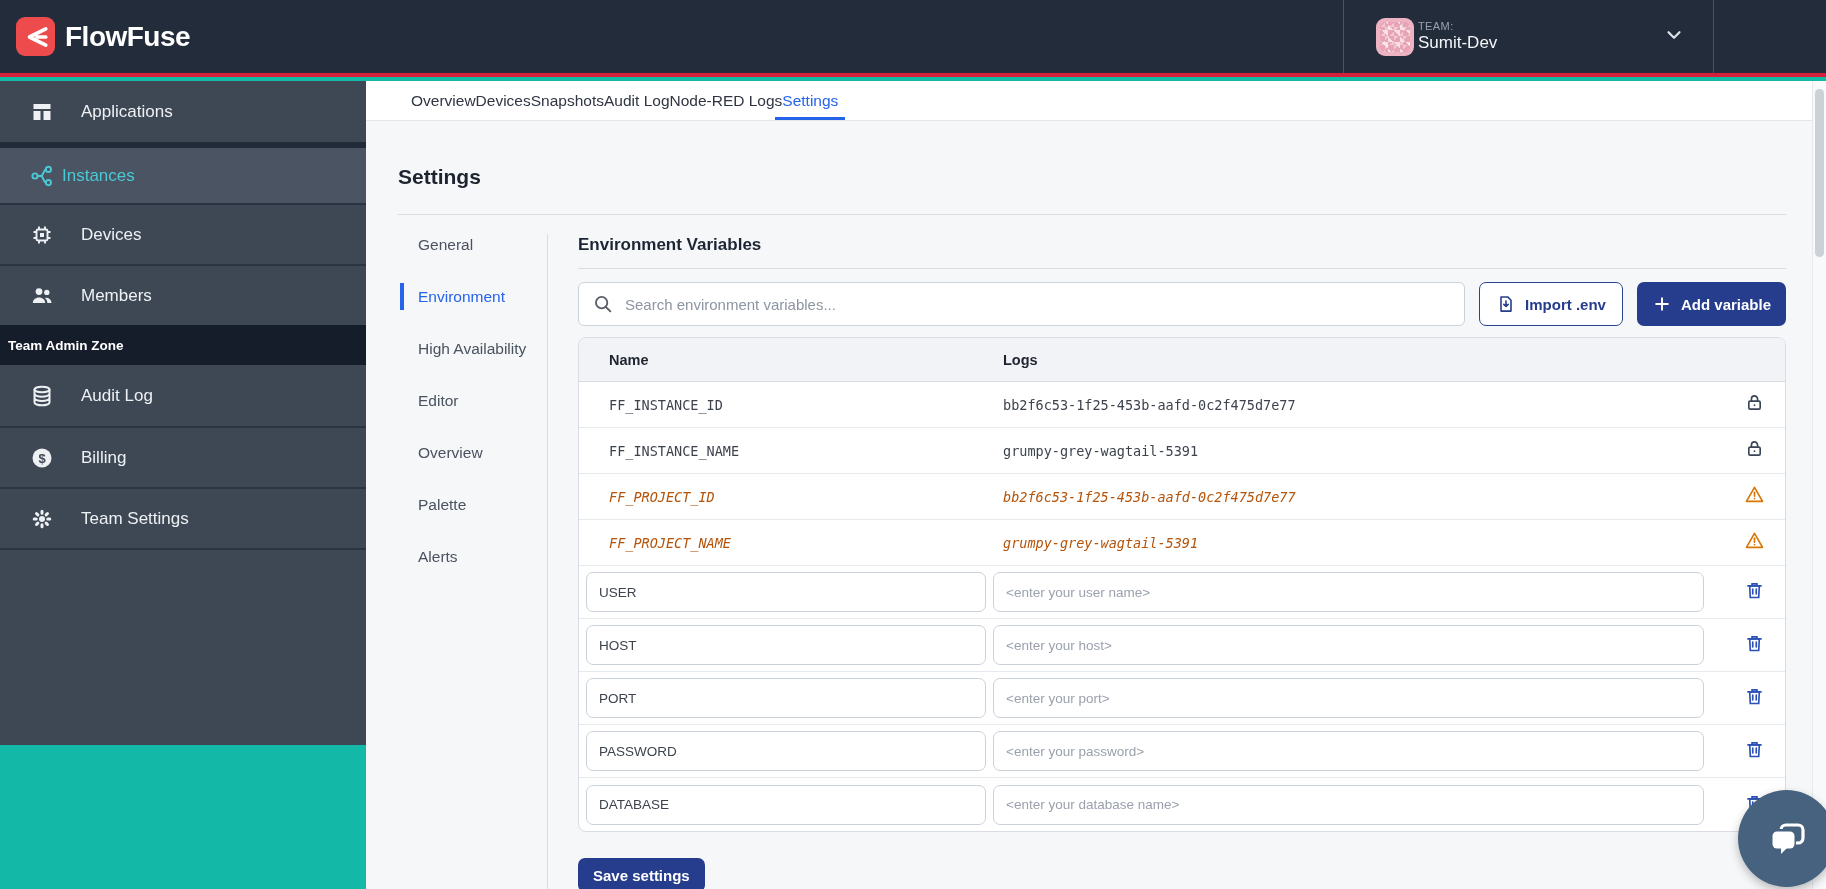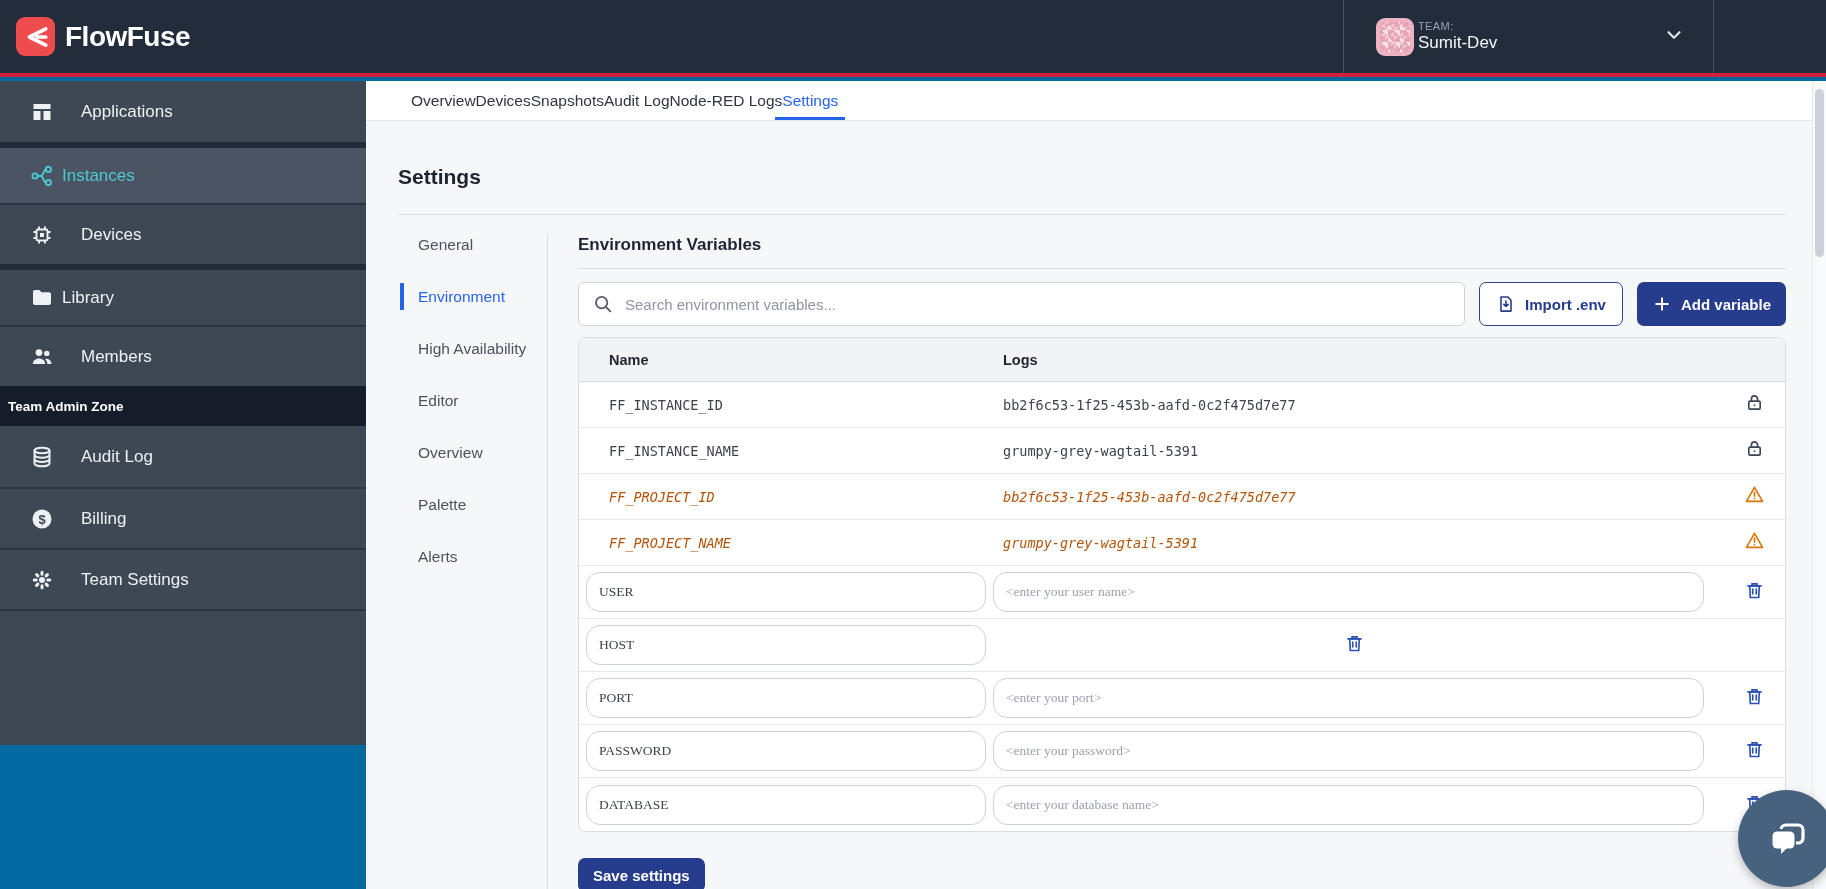--- a/index.html
+++ b/index.html
@@ -2,21 +2,21 @@
 <html style="--accent-red: #d51f3d; --brand-red: #ee4c4c; --teal: #4cc8d4; --link-blue: #2563eb; --btn-navy: #263c8d; --warn-orange: #d97706; --deprecated: #b45309; --trash-blue: #2b51b5; --lock-slate: #3a4456;"><head>
 <meta charset="utf-8">
 <style>
   :root{
     --accent-red:#d51f3d; --brand-red:#ee4c4c; --teal:#4cc8d4; --link-blue:#2563eb;
     --btn-navy:#263c8d; --warn-orange:#d97706; --deprecated:#b45309; --trash-blue:#2b51b5;
     --lock-slate:#3a4456;
   }
   *{box-sizing:border-box;margin:0;padding:0}
   body{font-family:"Liberation Sans",sans-serif;background:#e8eaee;}
-  .stage{position:relative;width:1826px;height:889px;background:#0369a1;overflow:hidden;}
+  .stage{position:relative;width:1826px;height:889px;background:#14b8a6;overflow:hidden;}
 
   
   .header{position:absolute;left:0;top:0;width:1826px;height:77px;background:#222c3b;
           border-bottom:4px solid var(--accent-red);display:flex;align-items:center;}
   .logo{display:flex;align-items:center;gap:10px;margin-left:16px;cursor:pointer;}
   .logo-mark{width:39px;height:39px;border-radius:9px;background:var(--brand-red);
              display:flex;align-items:center;justify-content:center;}
   .logo-title{color:#fff;font-size:28px;font-weight:700;letter-spacing:-.5px;}
   .hdr-divider{position:absolute;top:0;width:1px;height:73px;background:#49525f;}
   .team-selector{position:absolute;left:1343px;top:0;width:370px;height:73px;display:flex;
@@ -92,22 +92,22 @@
   .t-head .h{font-size:14.5px;font-weight:700;color:#1f2430;}
   .t-head .h.name{padding-left:30px;}
   .t-row{display:grid;grid-template-columns:424px 1fr 62px;height:46px;align-items:center;
          border-bottom:1px solid #e6e9ed;}
   .t-row:last-child{border-bottom:none;}
   .mono{font-family:"DejaVu Sans Mono",monospace;font-size:13.5px;color:#3d434d;}
   .t-row .name{padding-left:30px;}
   .t-row.deprecated .name,.t-row.deprecated .value{color:var(--deprecated);font-style:italic;}
   .t-row .icon-cell{display:flex;justify-content:center;}
   .t-row.editable{grid-template-columns:407px 1fr 62px;height:53px;}
-  .t-row.editable input{height:40px;border:1px solid #ccd2d9;border-radius:14px;
-     font-family:Liberation Serif, serif;font-size:13.5px;color:#3d434d;padding:0 12px;
+  .t-row.editable input{height:40px;border:1px solid #ccd2d9;border-radius:7px;
+     font-family:Liberation Sans, sans-serif;font-size:13.5px;color:#3d434d;padding:0 12px;
      outline:none;background:#fff;}
   .t-row.editable input::placeholder{color:#9aa1ad;}
   .name-input{width:400px;margin-left:7px;}
   .value-cell{display:flex;}
   .value-input{flex:1;margin-left:7px;margin-right:19px;}
   .icon-btn{background:none;border:none;cursor:pointer;display:flex;padding:2px;}
 
   .lock{color:var(--lock-slate);} .warn{color:var(--warn-orange);} .trash{color:var(--trash-blue);}
 
   .save-btn{margin-top:26px;height:34px;display:inline-flex;align-items:center;}
@@ -182,28 +182,20 @@
       </div>
       <div class="side-item sep">
         <span class="icon ">
           <svg width="24" height="24" viewBox="0 0 24 24" fill="none" stroke="currentColor" stroke-width="1.9">
             <rect x="6.5" y="6.5" width="11" height="11" rx="1.5"></rect>
             <rect x="10" y="10" width="4" height="4" fill="currentColor" stroke="none"></rect>
             <path d="M9 6.5V3.5M15 6.5V3.5M9 20.5v-3M15 20.5v-3M6.5 9h-3M6.5 15h-3M20.5 9h-3M20.5 15h-3"></path>
           </svg>
         </span>
         <span>Devices</span>
-      </div>
-      <div class="side-item sep-thick">
-        <span class="icon ">
-          <svg width="24" height="24" viewBox="0 0 24 24" fill="currentColor">
-            <path d="M3 6c0-1.1.9-2 2-2h4.4l2 2.2H19c1.1 0 2 .9 2 2V17c0 1.1-.9 2-2 2H5c-1.1 0-2-.9-2-2V6z"></path>
-          </svg>
-        </span>
-        <span>Library</span>
       </div>
       <div class="side-item sep">
         <span class="icon ">
           <svg width="24" height="24" viewBox="0 0 24 24" fill="currentColor">
             <circle cx="9" cy="7.6" r="3.4"></circle>
             <path d="M2.8 19c0-3.4 2.8-5.6 6.2-5.6s6.2 2.2 6.2 5.6H2.8z"></path>
             <circle cx="16.8" cy="8.4" r="2.7"></circle>
             <path d="M16.6 13.7c2.9.3 4.9 2.3 4.9 5.3h-4.1c-.2-2.2-1-3.9-2.4-5 .5-.2 1-.3 1.6-.3z"></path>
           </svg>
         </span>
@@ -358,20 +350,23 @@
                         <path d="M4.5 6.8h15" stroke-linecap="round"></path>
                         <path d="M9.2 6.8V4.5h5.6v2.3"></path>
                         <path d="M6.5 6.8h11l-.7 13.2H7.2z"></path>
                         <path d="M10 10.5v5.5M14 10.5v5.5" stroke-linecap="round"></path>
                       </svg></span>
                   </button>
                 </div>
               </div>
               <div class="t-row editable">
                 <div><input class="name-input" value="HOST" style=""></div>
+                <div class="value-cell">
+                  <input class="value-input" placeholder="&lt;enter your host&gt;" style="">
+                </div>
                 <div class="icon-cell">
                   <button class="icon-btn trash">
                     <span class="icon "><svg width="21" height="21" viewBox="0 0 24 24" fill="none" stroke="currentColor" stroke-width="1.9">
                         <path d="M4.5 6.8h15" stroke-linecap="round"></path>
                         <path d="M9.2 6.8V4.5h5.6v2.3"></path>
                         <path d="M6.5 6.8h11l-.7 13.2H7.2z"></path>
                         <path d="M10 10.5v5.5M14 10.5v5.5" stroke-linecap="round"></path>
                       </svg></span>
                   </button>
                 </div>

